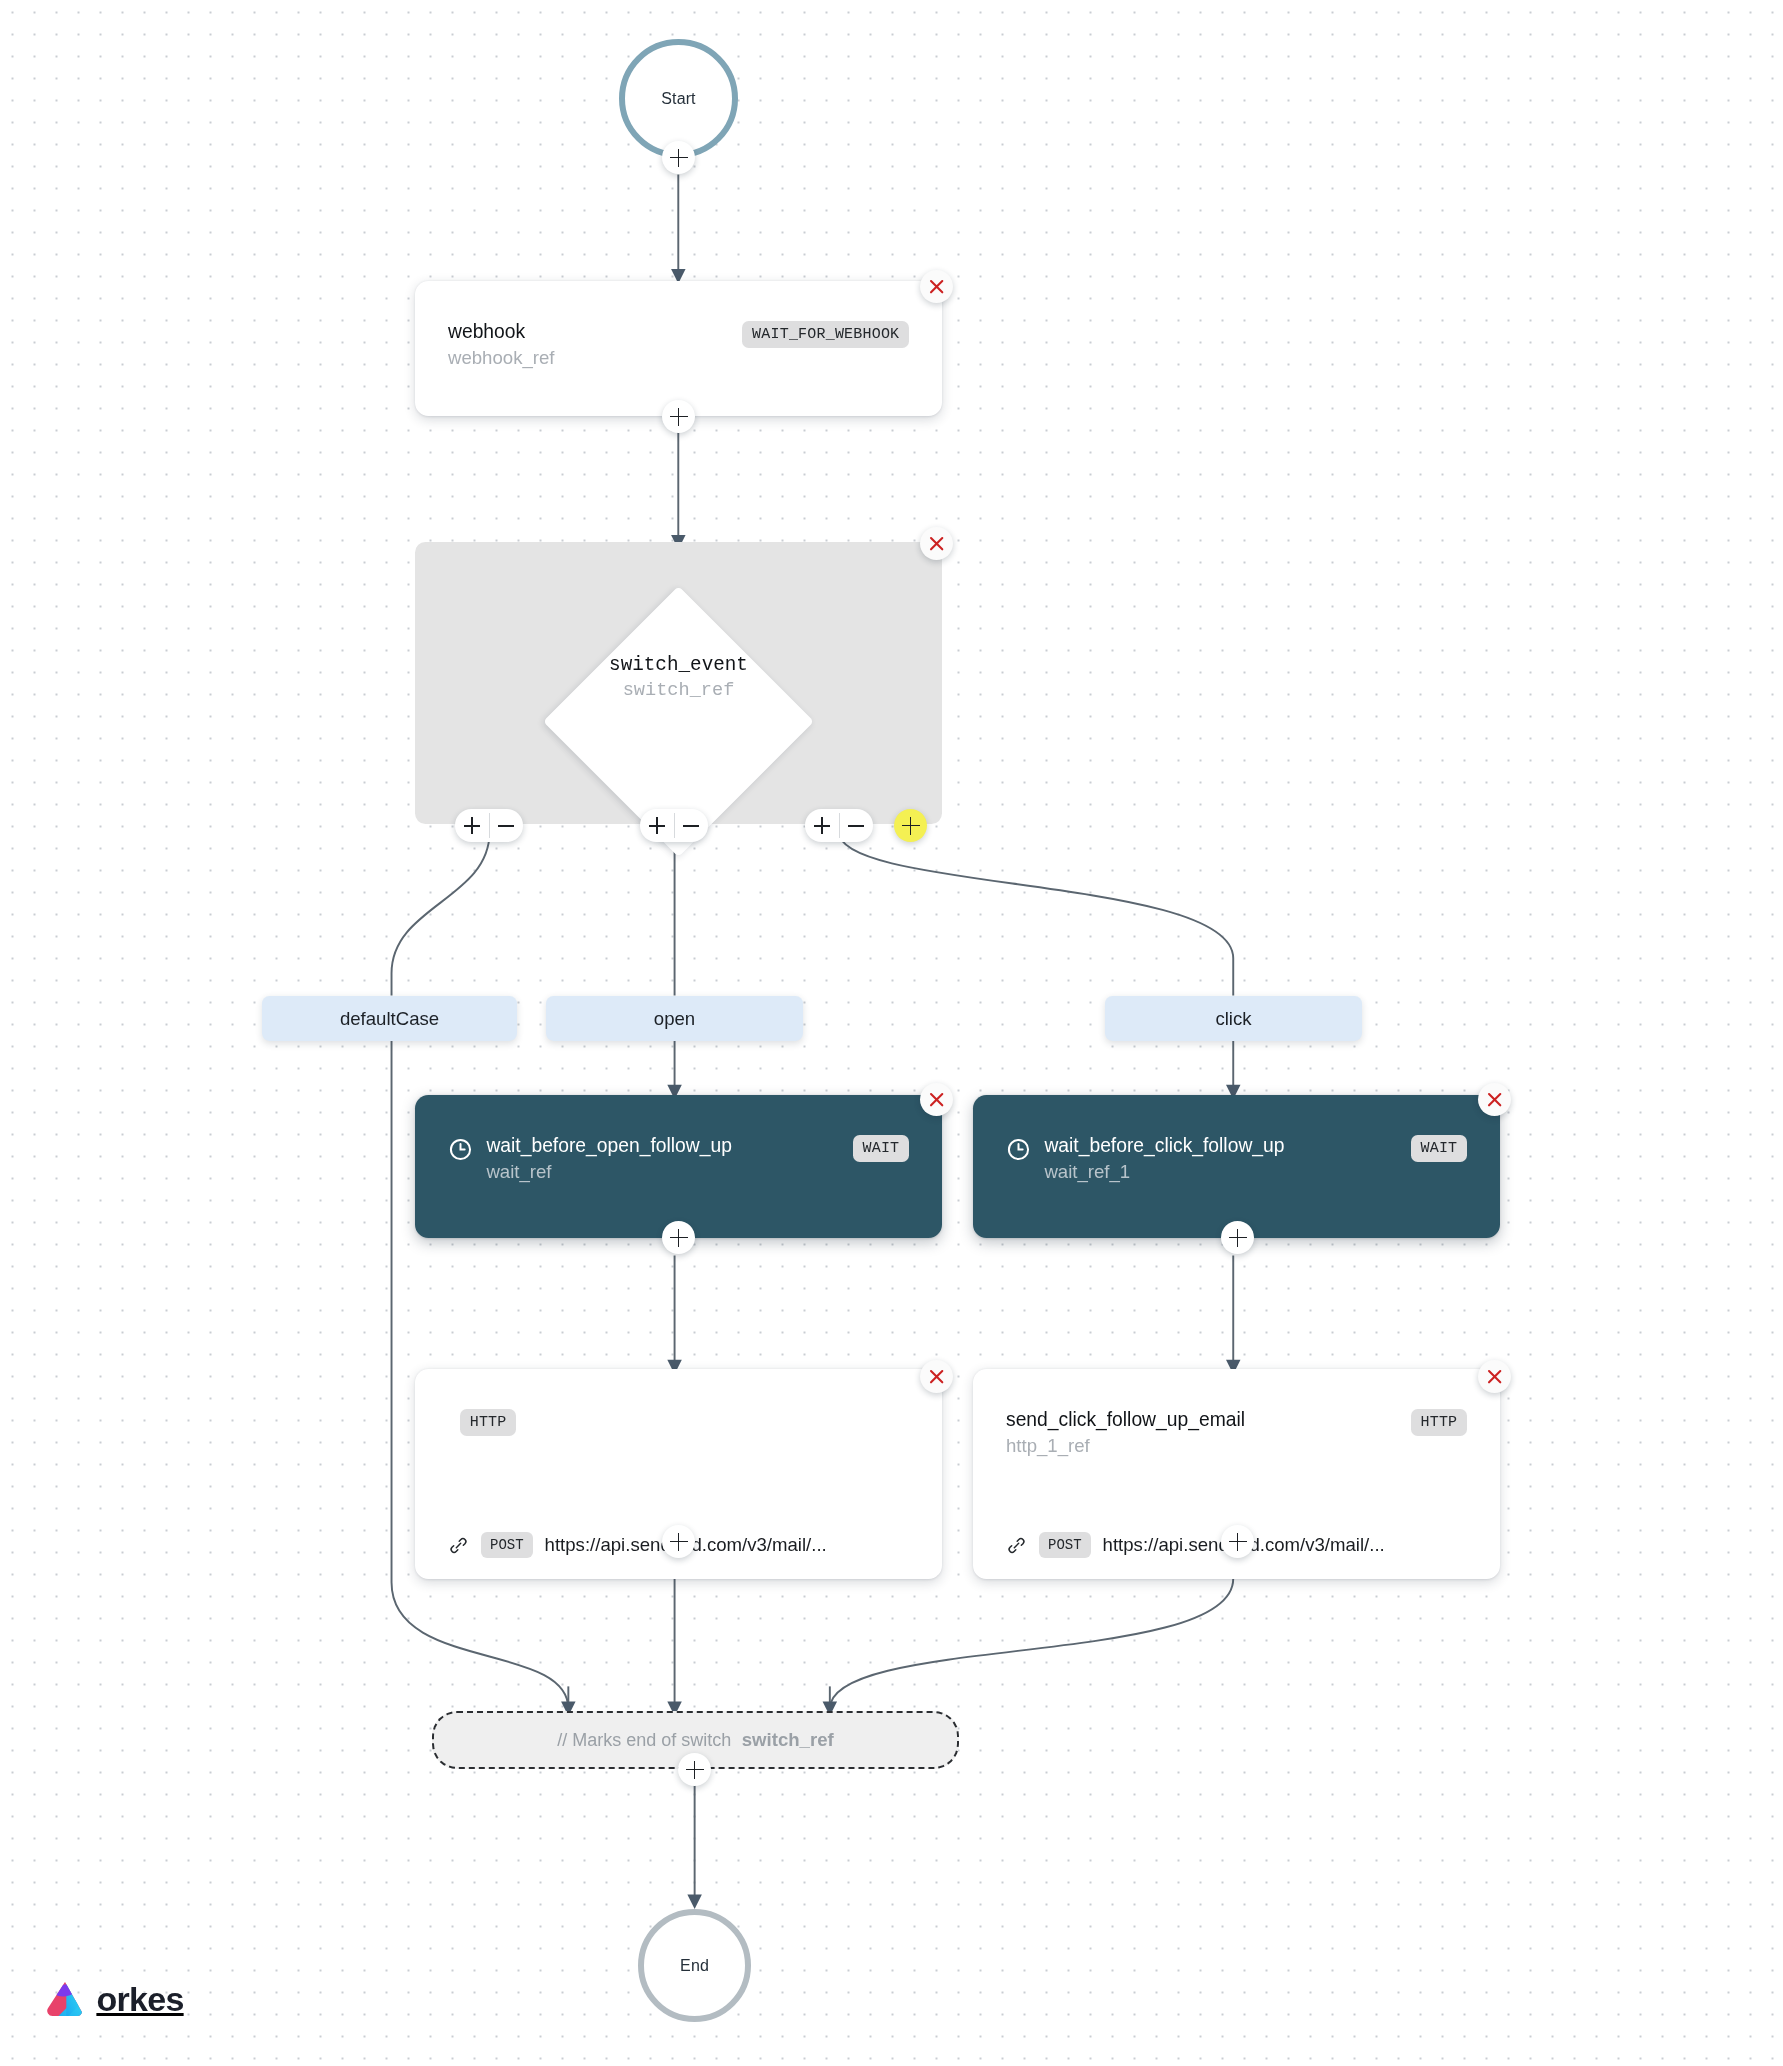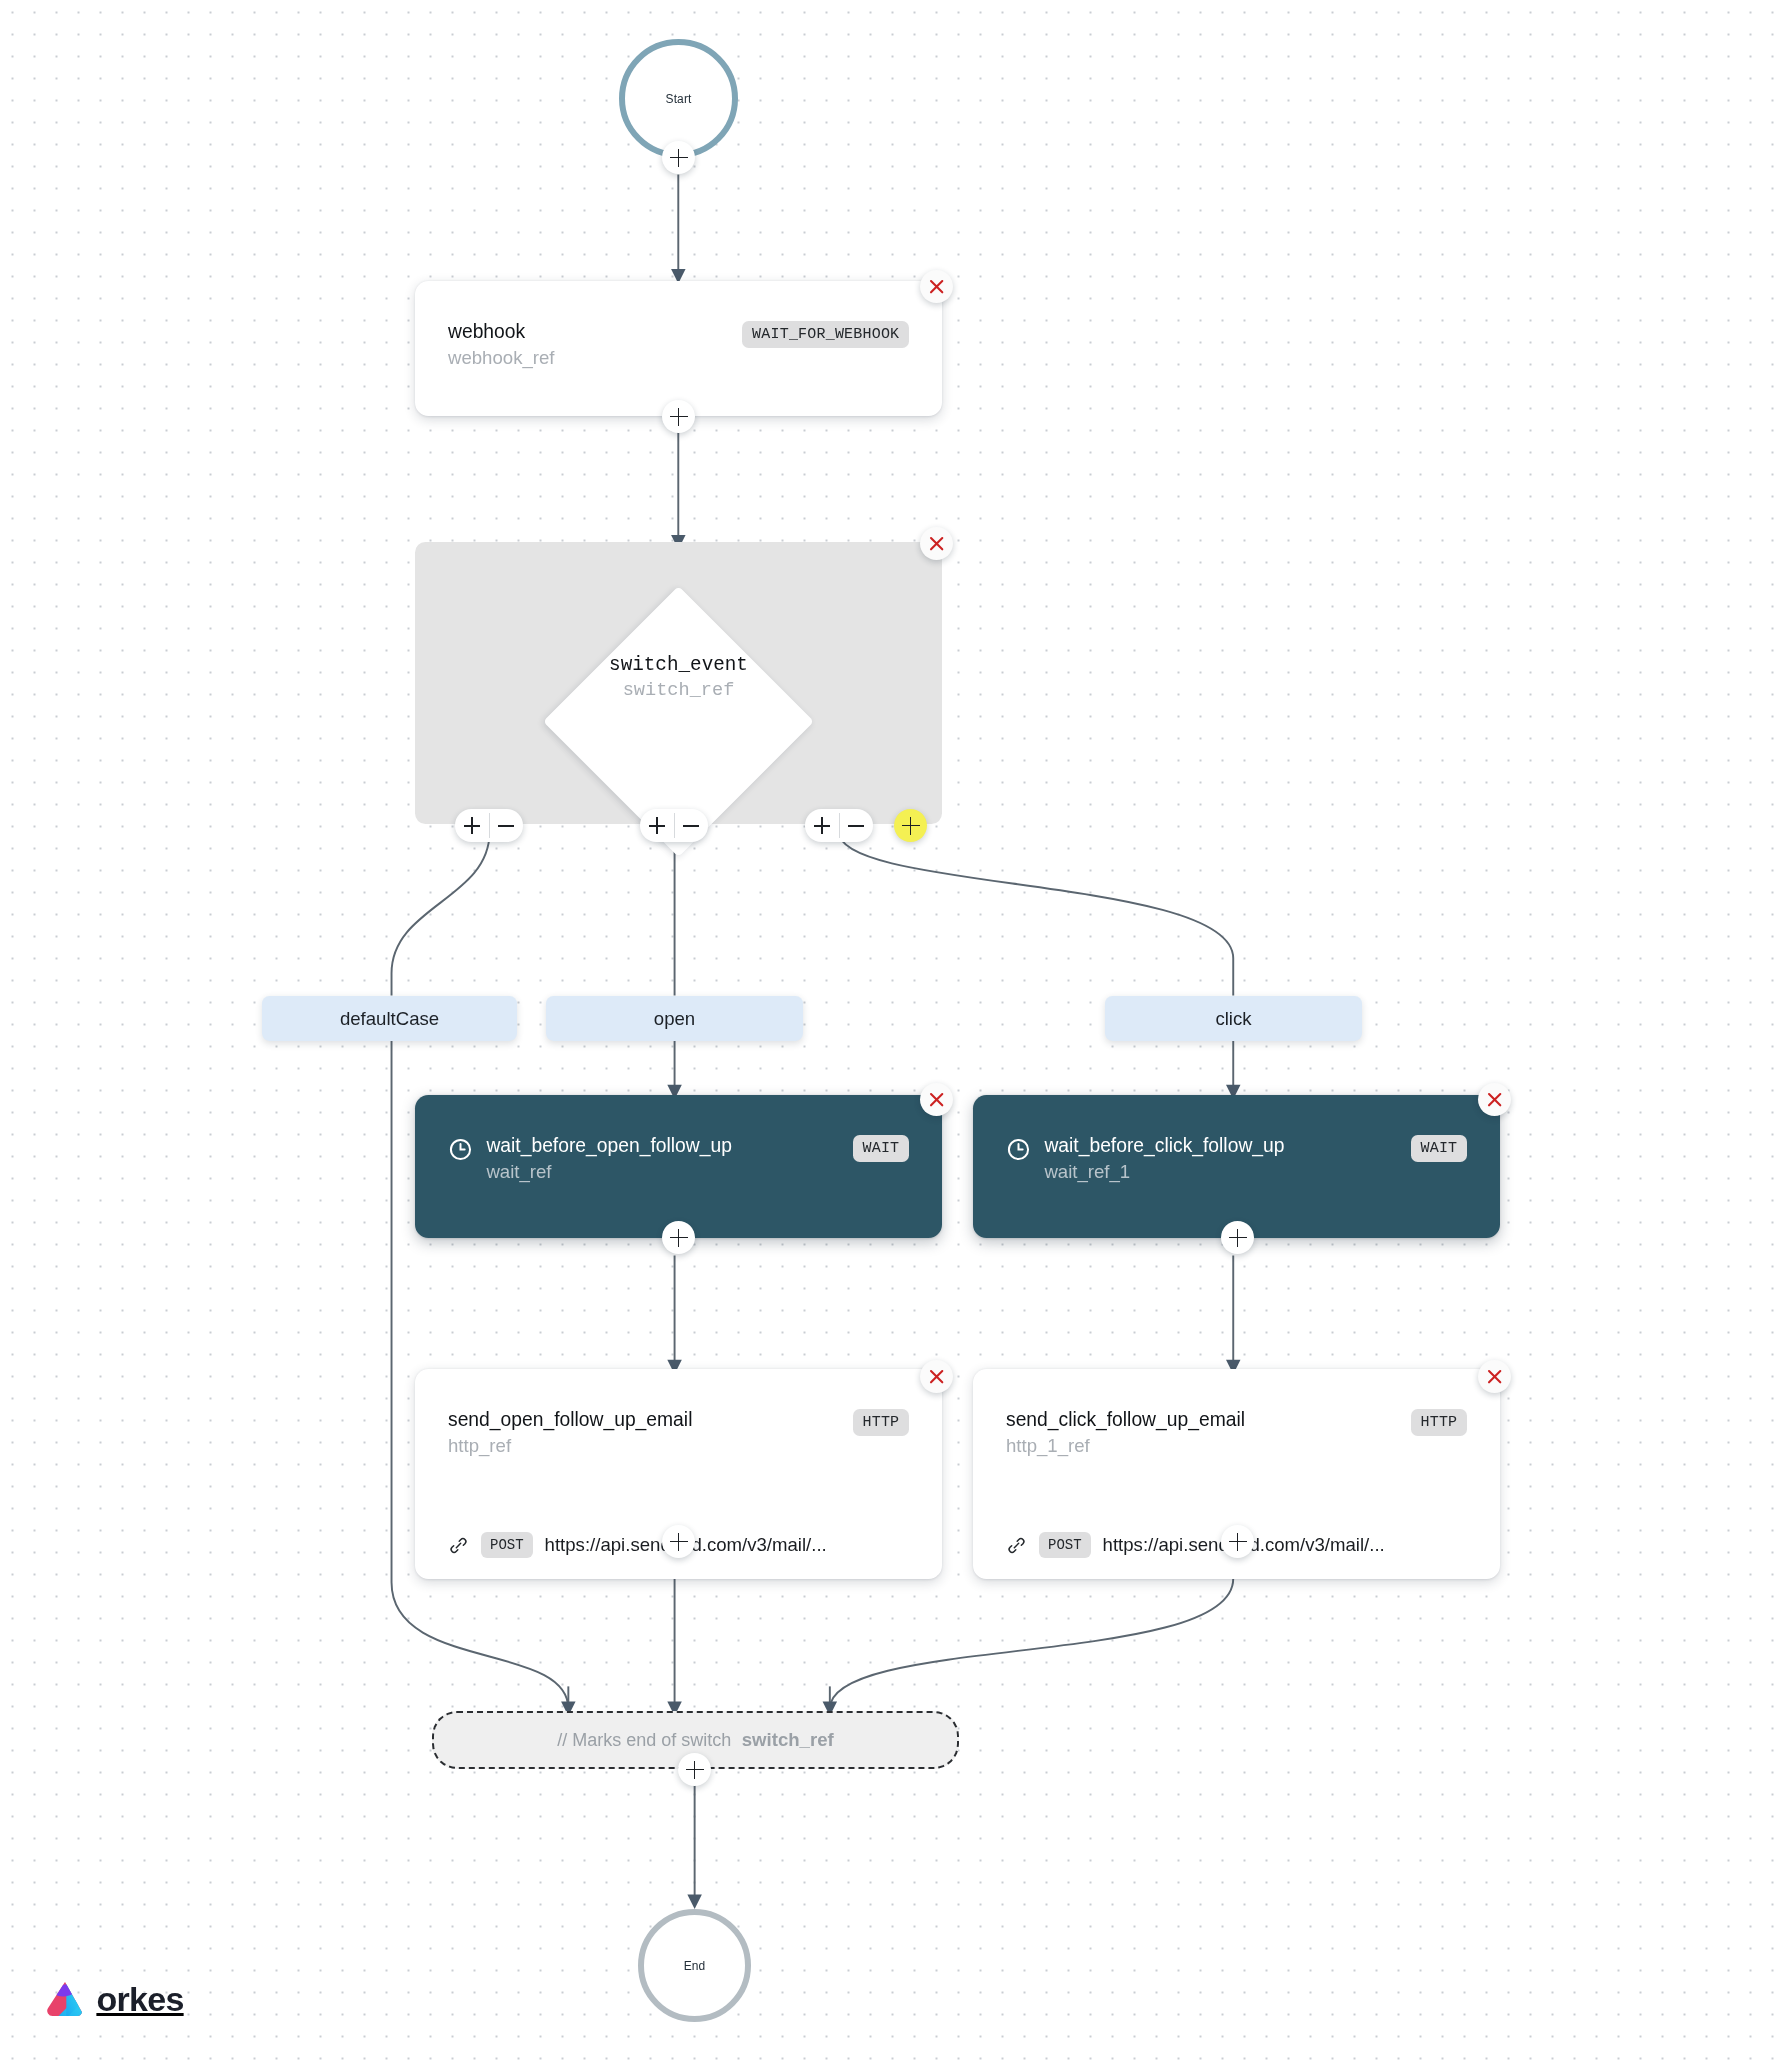--- a/index.html
+++ b/index.html
@@ -33,21 +33,21 @@
     position: absolute;
     box-sizing: border-box;
   }
 
   .terminal {
     border-radius: 50%;
     background: #ffffff;
     display: flex;
     align-items: center;
     justify-content: center;
-    font-size: 12px;
+    font-size: 16px;
     color: #25303a;
     letter-spacing: 0.1px;
   }
   .terminal.start { border: 6.7px solid #7fa5b6; }
   .terminal.end   { border: 6.7px solid #b3bcc2; }
 
   .card {
     background: #ffffff;
     border-radius: 13.4px;
     box-shadow: 0 3.7px 12px rgba(25,40,55,.16), 0 0.7px 2.2px rgba(25,40,55,.10);
@@ -440,24 +440,20 @@
     <svg width="19.3" height="19.3" viewBox="0 0 24 24">
       <path d="M5 5 L19 19 M19 5 L5 19" stroke="#cc2222" stroke-width="2.6" stroke-linecap="round" fill="none"></path>
     </svg>
   </div>
   <div class="plus" style="left:1221px; top:1221px;">
     <span class="glyph"></span>
   </div>
 
   <div class="node card" style="left:415px; top:1369px; width:527px; height:210px;">
     <div class="card-head">
-      <div class="titles">
-        <div class="t-title">send_open_follow_up_email</div>
-        <div class="t-sub">http_ref</div>
-      </div>
       <div class="badge">HTTP</div>
     </div>
     <div class="url-row">
       <svg class="link-icon" viewBox="0 0 24 24">
         <path d="M9.5 14.5 L14.5 9.5" stroke="#24282c" stroke-width="1.7" stroke-linecap="round" fill="none"></path>
         <path d="M12.8 7.1 l1.9 -1.9 a3.3 3.3 0 0 1 4.7 4.7 l-1.9 1.9" stroke="#24282c" stroke-width="1.7" stroke-linecap="round" fill="none"></path>
         <path d="M11.2 16.9 l-1.9 1.9 a3.3 3.3 0 0 1 -4.7 -4.7 l1.9 -1.9" stroke="#24282c" stroke-width="1.7" stroke-linecap="round" fill="none"></path>
       </svg>
       <span class="method">POST</span>
       <span class="url-text">https://api.sendgrid.com/v3/mail/...</span>

